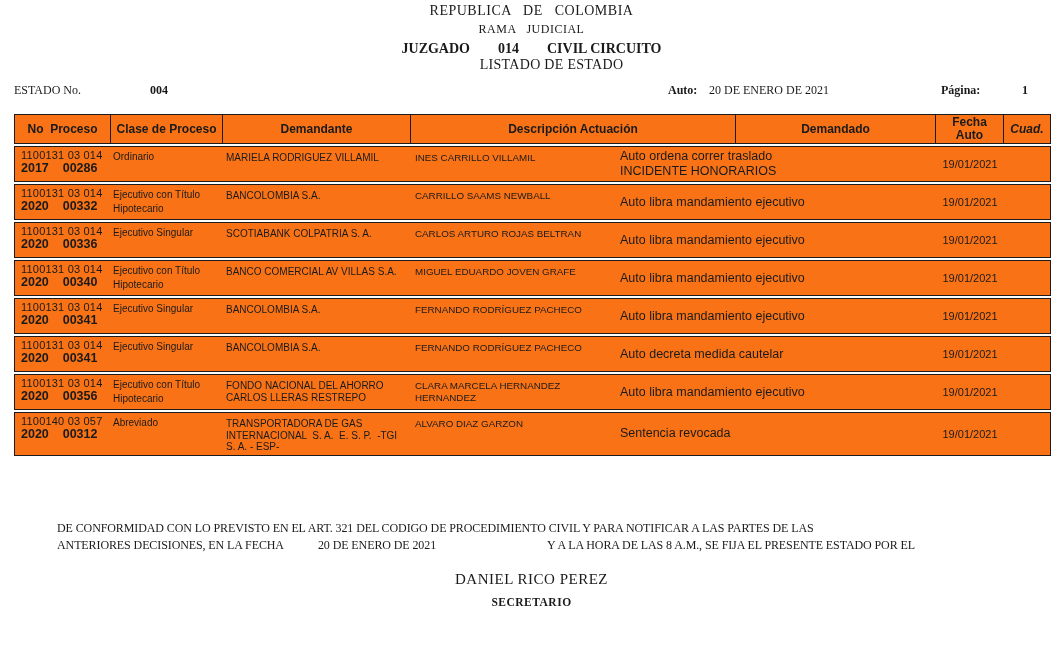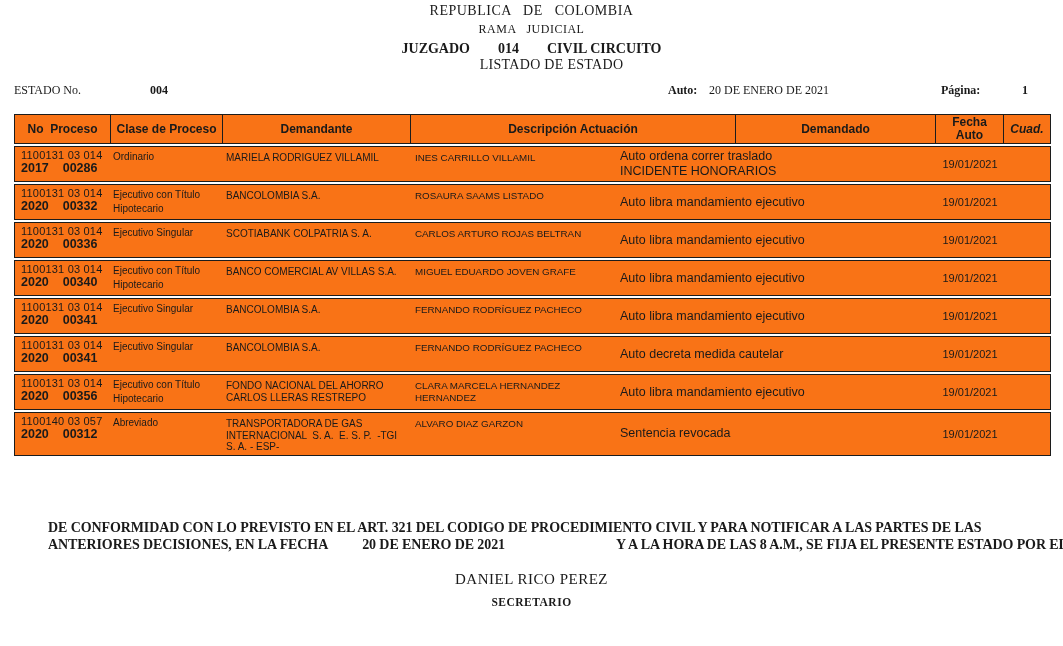--- a/index.html
+++ b/index.html
@@ -60,23 +60,23 @@
 
   .trow .c-clase { padding: 3px 3px 2px 2px; font-size: 10px; line-height: 13.5px; white-space: pre-wrap; }
   .trow .c-dmte  { padding: 5px 6px 2px 3px; font-size: 10px;  line-height: 11.5px; white-space: pre-wrap; }
   .trow .c-dmdo  { padding: 5px 6px 2px 4px; font-size: 9.8px;  line-height: 11.5px; white-space: pre-wrap; }
   .trow .c-desc  { display: flex; align-items: center; padding: 2px 4px 2px 9px; font-size: 12.5px; line-height: 15px; white-space: pre-line; }
   .trow .c-fecha { display: flex; align-items: center; justify-content: center; font-size: 11px; }
   .trow .c-cuad  { }
 
   
   .legal {
-    position: absolute; top: 520px; left: 48px; width: 960px;
+    position: absolute; top: 520px; left: 57px; width: 960px;
     font-family: "Liberation Serif", serif;
-    font-weight: bold; font-size: 14px; line-height: 16.5px;
+    font-weight: normal; font-size: 12px; line-height: 16.5px;
     letter-spacing: -0.1px;
   }
   .legal .l { white-space: nowrap; display: block; }
   .legal .date-gap1 { margin-left: 34px; }
   .legal .date-gap2 { margin-left: 111px; }
 
   
   .signature { position: absolute; top: 571px; left: 0; width: 100%; text-align: center; }
   .sig-name  { font-size: 15px; letter-spacing: 0.5px; }
   .sig-title { font-size: 11.5px; font-weight: bold; margin-top: 8px; letter-spacing: 0.5px; }
@@ -130,21 +130,21 @@
     </div>
 
     <div class="trow">
       <div class="c-proc">
         <span class="radicado">1100131 03 014</span>
         <span class="expediente">2020    00332</span>
       </div>
       <div class="c-clase">Ejecutivo con Título
 Hipotecario</div>
       <div class="c-dmte">BANCOLOMBIA S.A.</div>
-      <div class="c-dmdo">ROSAURA SAAMS LISTADO</div>
+      <div class="c-dmdo">CARRILLO SAAMS NEWBALL</div>
       <div class="c-desc">Auto libra mandamiento ejecutivo</div>
       <div class="c-fecha">19/01/2021</div>
       <div class="c-cuad"></div>
     </div>
 
     <div class="trow">
       <div class="c-proc">
         <span class="radicado">1100131 03 014</span>
         <span class="expediente">2020    00336</span>
       </div>

